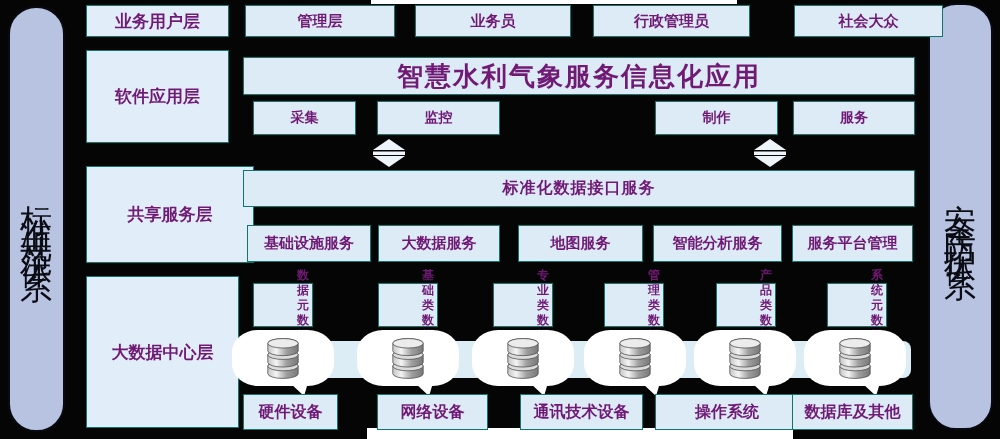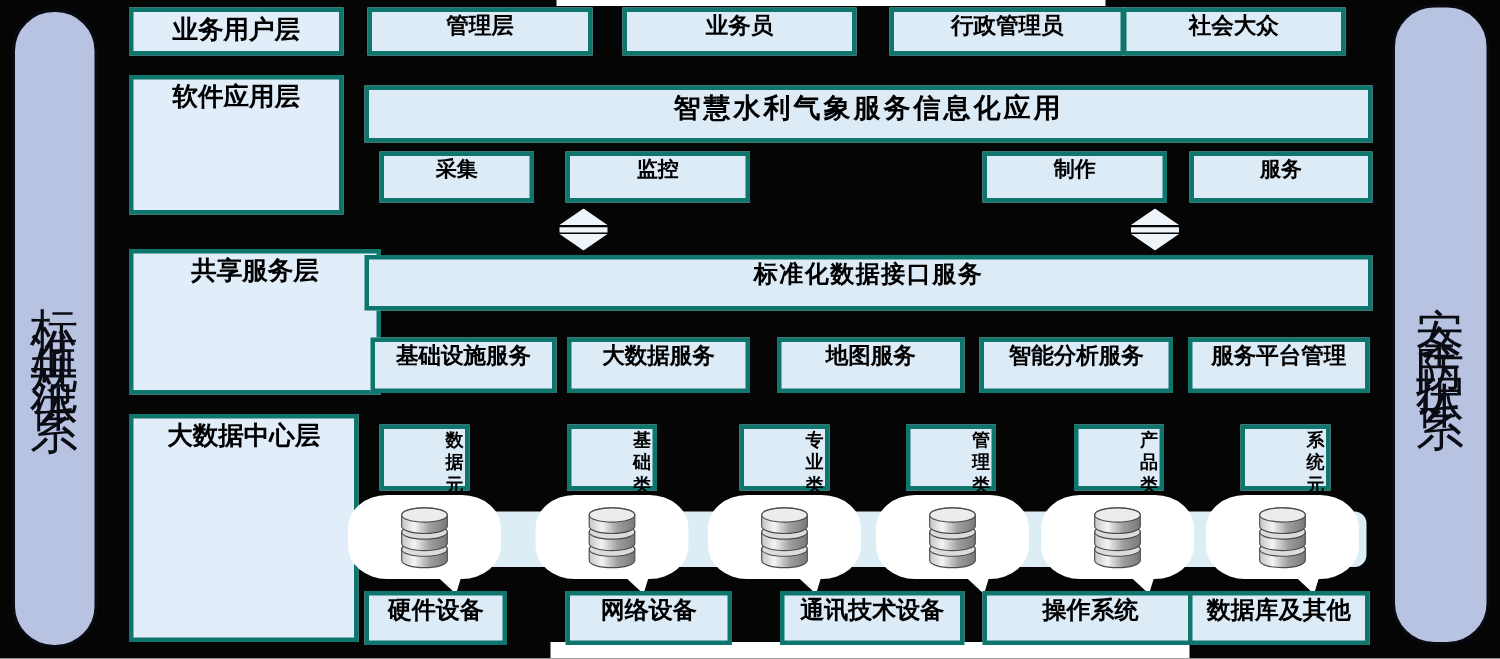--- a/index.html
+++ b/index.html
@@ -12,27 +12,27 @@
   .capsule{
     position:absolute;background:#b7c3e1;border:2px solid #0a0a12;border-radius:28px;
     display:flex;align-items:center;justify-content:center;box-sizing:border-box;
   }
   .capsule .vtext{
     writing-mode:vertical-rl;text-orientation:upright;letter-spacing:13px;
     font-family:"DejaVu Serif","Liberation Serif",serif;font-size:32px;color:#0b0b14;line-height:1;
   }
   
   .box{
-    position:absolute;background:#ddebf7;border:3px solid #0f766e;box-sizing:border-box;
-    display:flex;align-items:flex-start;justify-content:center;text-align:center;
-    color:#000000;font-weight:bold;
+    position:absolute;background:#ddebf7;border:1px solid #0f766e;box-sizing:border-box;
+    display:flex;align-items:center;justify-content:center;text-align:center;
+    color:#701a75;font-weight:bold;
   }
   .label-box{font-size:17px;background:#e1eef9;}
   .role-box{font-size:15px;height:32px;top:5px;}
-  .app-title{font-size:18px;letter-spacing:2px;}
+  .app-title{font-size:26px;letter-spacing:2px;}
   .func-box{font-size:14px;height:34px;top:101px;}
   .iface-box{font-size:16px;letter-spacing:1px;}
   .svc-box{font-size:15px;height:37px;top:225px;}
   .data-box{font-size:12px;height:44px;top:283px;width:60px;line-height:1.25;padding-left:40px;}
   .data-box .txt{white-space:pre-line;}
   .dev-box{font-size:16px;height:36px;top:394px;}
   
   .band{position:absolute;left:243px;top:341px;width:668px;height:37px;background:#dcedf6;border-radius:8px;}
   .cloud{
     position:absolute;top:330px;width:102px;height:56px;background:#ffffff;
@@ -86,21 +86,21 @@
 
   <div class="box role-box" style="left:245px;width:150px">
     <span>管理层</span>
   </div>
   <div class="box role-box" style="left:415px;width:156px">
     <span>业务员</span>
   </div>
   <div class="box role-box" style="left:593px;width:157px">
     <span>行政管理员</span>
   </div>
-  <div class="box role-box" style="left:748px;width:149px">
+  <div class="box role-box" style="left:794px;width:149px">
     <span>社会大众</span>
   </div>
 
   <div class="box app-title" style="left:243px;top:57px;width:672px;height:38px">
     <span>智慧水利气象服务信息化应用</span>
   </div>
   <div class="box func-box" style="left:253px;width:103px">
     <span>采集</span>
   </div>
   <div class="box func-box" style="left:377px;width:123px">

